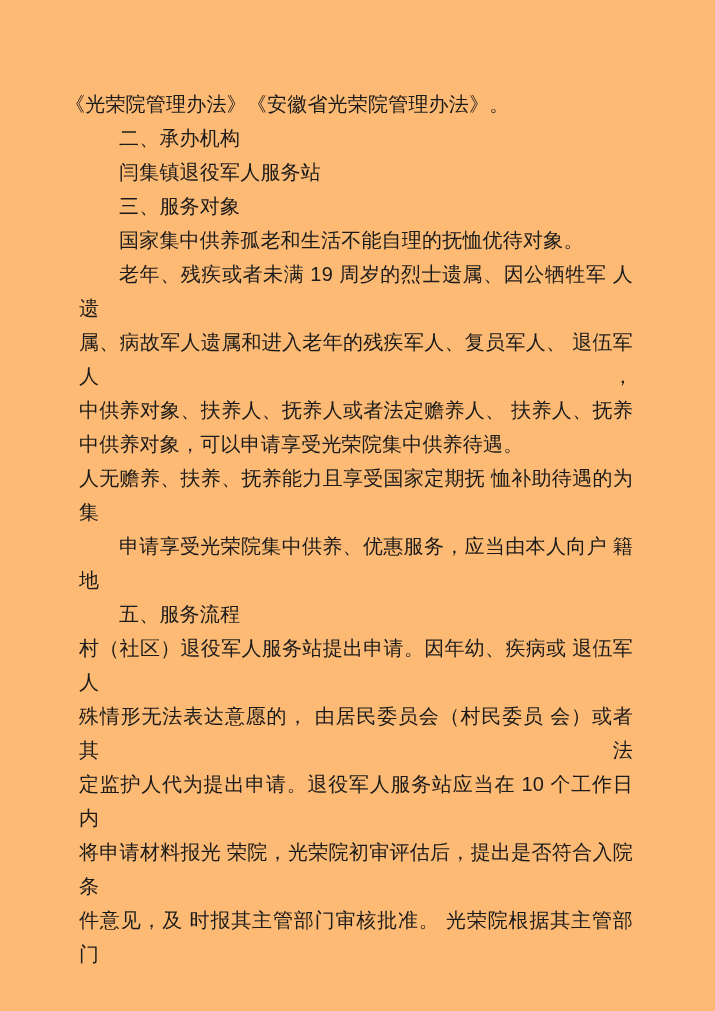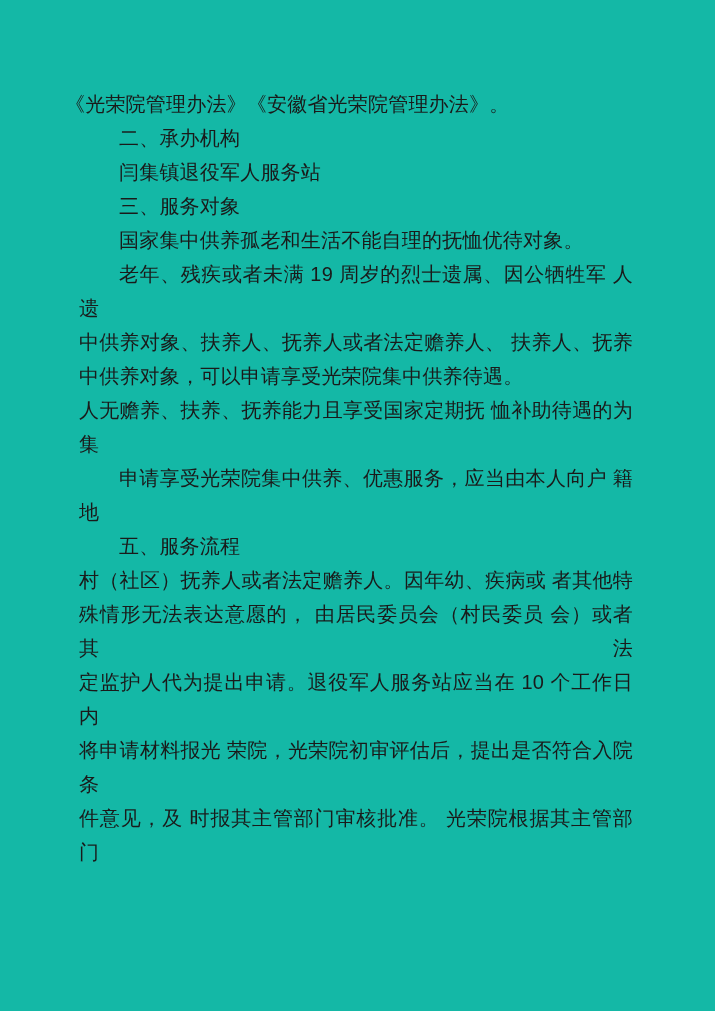--- a/index.html
+++ b/index.html
@@ -4,21 +4,21 @@
 <style>
   html, body {
     margin: 0;
     padding: 0;
     background: #ffffff;
   }
   .page {
     position: relative;
     width: 715px;
     height: 1011px;
-    background: #14b8a6;
+    background: #fdba74;
     overflow: hidden;
     font-family: "Liberation Sans", sans-serif;
   }
   .content {
     position: absolute;
     left: 79px;
     top: 87px;
     width: 554px;
   }
   .line {
@@ -45,24 +45,25 @@
 <body>
 
 <div class="page">
   <div class="content">
       <div class="line hang">《光荣院管理办法》《安徽省光荣院管理办法》。</div>
       <div class="line first">二、承办机构</div>
       <div class="line first">闫集镇退役军人服务站</div>
       <div class="line first">三、服务对象</div>
       <div class="line first">国家集中供养孤老和生活不能自理的抚恤优待对象。</div>
       <div class="line first justify">老年、残疾或者未满 19 周岁的烈士遗属、因公牺牲军 人遗</div>
+      <div class="line justify">属、病故军人遗属和进入老年的残疾军人、复员军人、 退伍军人，</div>
       <div class="line justify">中供养对象、扶养人、抚养人或者法定赡养人、 扶养人、抚养</div>
       <div class="line">中供养对象，可以申请享受光荣院集中供养待遇。</div>
       <div class="line justify">人无赡养、扶养、抚养能力且享受国家定期抚 恤补助待遇的为集</div>
       <div class="line first justify">申请享受光荣院集中供养、优惠服务，应当由本人向户 籍地</div>
       <div class="line first">五、服务流程</div>
-      <div class="line justify">村（社区）抚养人或者法定赡养人。因年幼、疾病或 者其他特</div>
+      <div class="line justify">村（社区）退役军人服务站提出申请。因年幼、疾病或 退伍军人</div>
       <div class="line justify">殊情形无法表达意愿的， 由居民委员会（村民委员 会）或者其法</div>
       <div class="line justify">定监护人代为提出申请。退役军人服务站应当在 10 个工作日内</div>
       <div class="line justify">将申请材料报光 荣院，光荣院初审评估后，提出是否符合入院条</div>
       <div class="line justify">件意见，及 时报其主管部门审核批准。 光荣院根据其主管部门</div>
     </div>
 </div>
 
 </body></html>

